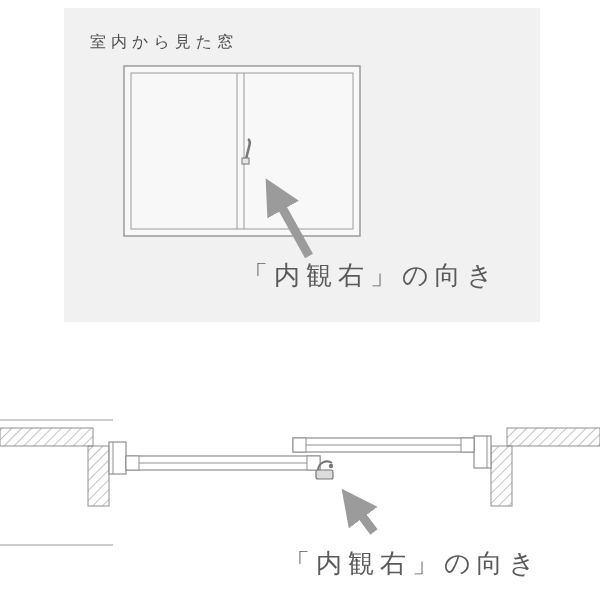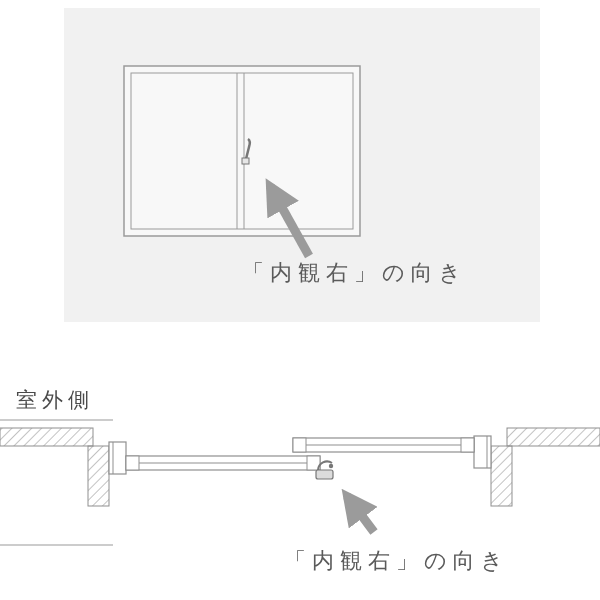--- a/index.html
+++ b/index.html
@@ -11,21 +11,21 @@
   .panel{
     position:absolute;left:64px;top:8px;width:476px;height:314px;
     background:#f1f1f1;
   }
   .panel-title{
     position:absolute;left:26px;top:24px;
     font-size:16px;letter-spacing:5px;color:#4d4d4d;white-space:nowrap;
   }
   .panel-svg{position:absolute;left:0;top:0;}
   .caption{
-    font-size:22px;letter-spacing:6px;color:#5a5a5a;white-space:nowrap;font-family:Liberation Mono, monospace;
+    font-size:26px;letter-spacing:6px;color:#5a5a5a;white-space:nowrap;font-family:Liberation Mono, monospace;
   }
   .caption.top{position:absolute;left:178px;top:250px;}
   .caption.bottom{position:absolute;left:284px;top:546px;}
   
   .section-svg{position:absolute;left:0;top:380px;}
   .side-label{
     position:absolute;font-size:21px;letter-spacing:5px;color:#4a4a4a;white-space:nowrap;
   }
   .side-label.outdoor{left:16px;top:386px;}
   .side-label.indoor{left:16px;top:514px;}
@@ -51,20 +51,21 @@
       <line x1="180" y1="65" x2="180" y2="221" stroke="#9a9a9a" stroke-width="1"></line>
 
       <g>
         <path d="M184,131 q3,2 1,8 l-3,12" fill="none" stroke="#777777" stroke-width="2.5"></path>
         <rect x="178" y="150" width="7" height="6" fill="#e6e6e6" stroke="#777777" stroke-width="1"></rect>
       </g>
 
       <line x1="245" y1="248" x2="206" y2="178" stroke="#9b9b9b" stroke-width="9" marker-end="url(#ah)"></line>
     </svg>
 
+    <div class="panel-title">室内から見た窓</div>
     <div class="caption top">「内観右」の向き</div>
   </div>
 
   <svg class="section-svg" width="600" height="220" viewBox="0 0 600 220">
     <defs>
       <pattern id="hatch" width="7" height="7" patternUnits="userSpaceOnUse" patternTransform="rotate(45)">
         <line x1="0" y1="0" x2="0" y2="7" stroke="#9a9a9a" stroke-width="1.2"></line>
       </pattern>
       <marker id="ah2" markerWidth="4" markerHeight="4" refX="3" refY="2" orient="auto">
         <path d="M0,0 L4,2 L0,4 z" fill="#9b9b9b"></path>
@@ -108,16 +109,15 @@
 
     <g>
       <path d="M318,90 a9,9 0 0 1 14,-7" fill="none" stroke="#777777" stroke-width="2"></path>
       <rect x="316" y="90" width="17" height="9" rx="2" fill="#dcdcdc" stroke="#777777" stroke-width="1.2"></rect>
       <circle cx="331" cy="86" r="2.2" fill="#777777"></circle>
     </g>
 
     <line x1="374" y1="152" x2="347" y2="116" stroke="#9b9b9b" stroke-width="9" marker-end="url(#ah2)"></line>
   </svg>
 
-  <div class="side-label outdoor">室外側</div>
   <div class="caption bottom">「内観右」の向き</div>
 
 </div>
 
 </body></html>

